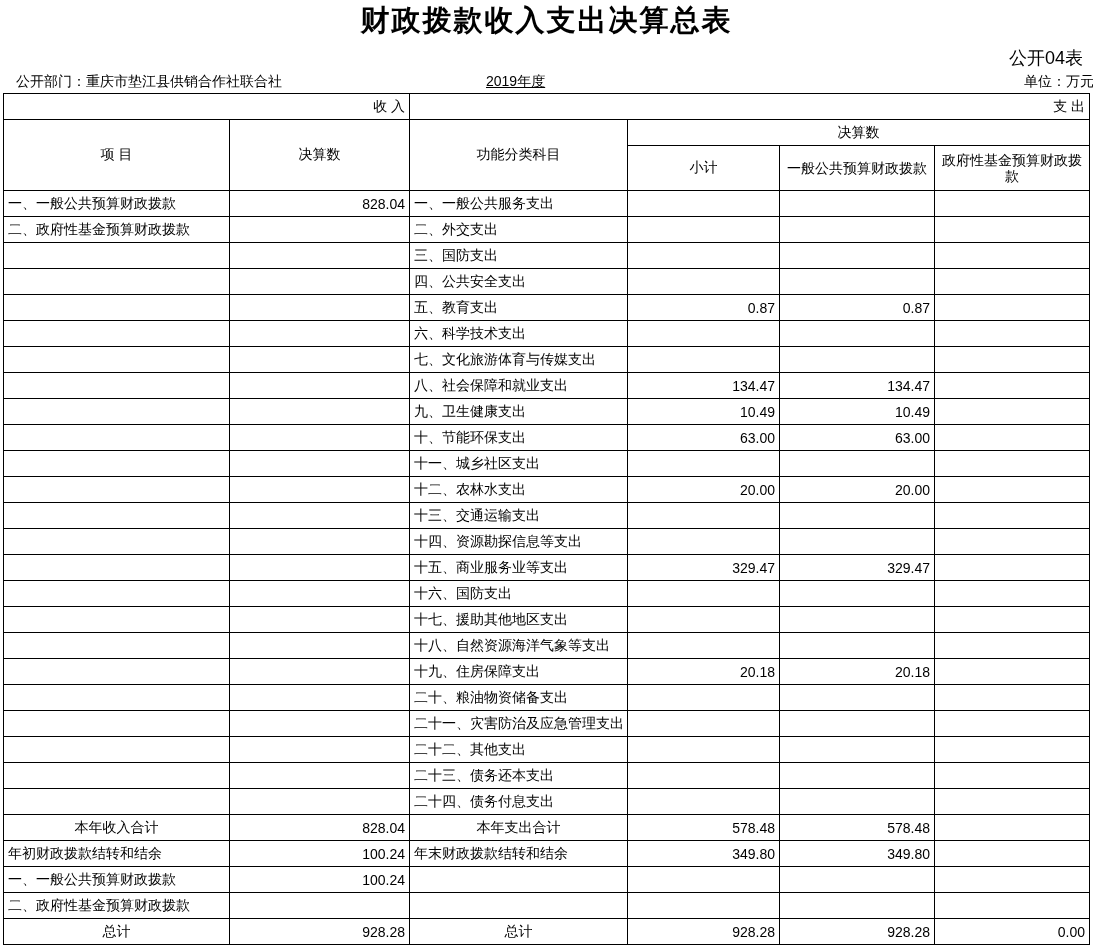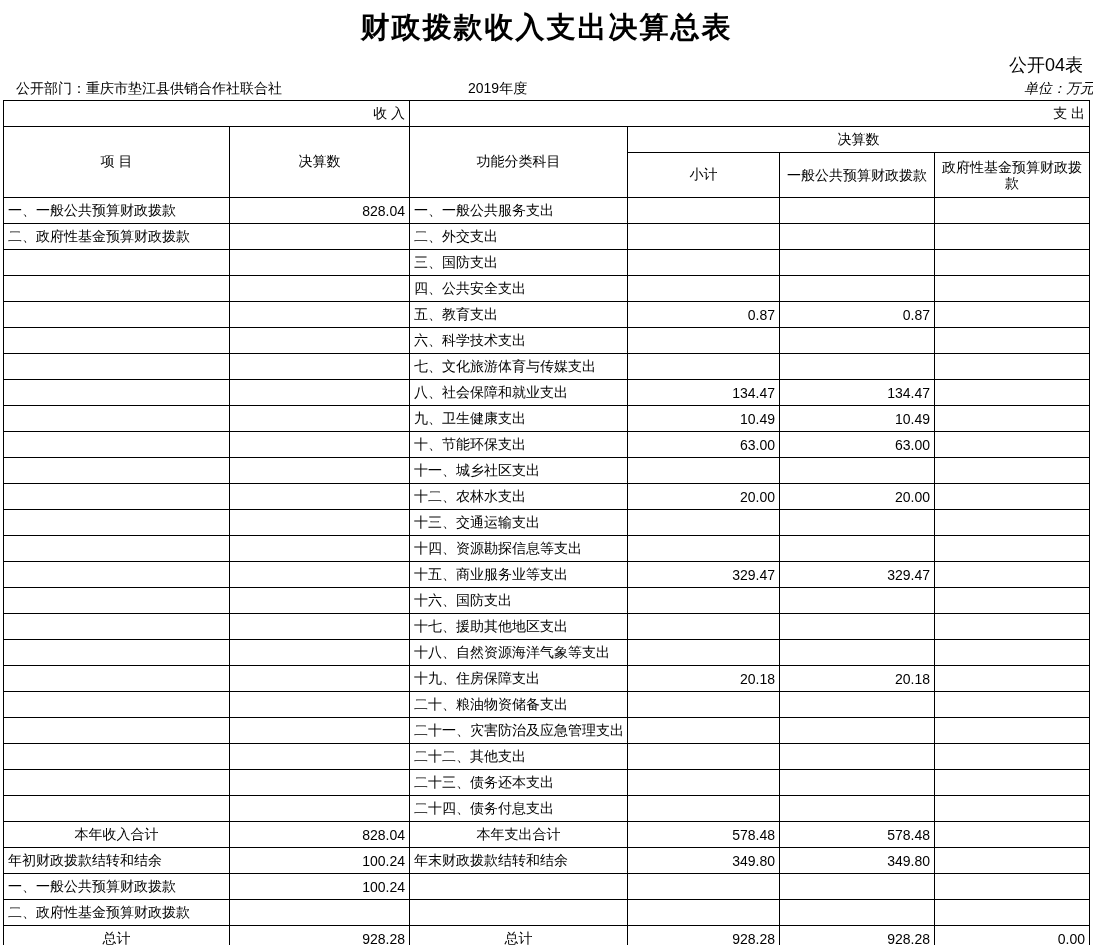--- a/index.html
+++ b/index.html
@@ -18,21 +18,21 @@
     position: relative;
     width: 1093px;
     height: 945px;
     box-sizing: border-box;
   }
   .title {
     text-align: center;
     font-size: 29px;
     font-weight: bold;
     letter-spacing: 2px;
-    padding-top: 8px;
+    padding-top: 1px;
     padding-bottom: 6px;
     font-family: "Liberation Serif", serif;
   }
   table.main {
     border-collapse: collapse;
     width: 1086px;
     margin-left: 3px;
     table-layout: fixed;
   }
   table.main td, table.main th {
@@ -61,22 +61,22 @@
   }
   .meta-row {
     width: 1086px;
     margin-left: 12px;
     font-size: 14px;
     position: relative;
     height: 24px;
     line-height: 24px;
   }
   .meta-row .dept { position: absolute; left: 4px; top: 0; }
-  .meta-row .year { position: absolute; left: 456px; top: 0; }
-  .meta-row .unit { position: absolute; right: 4px; top: 0; font-style: italic; }
+  .meta-row .year { position: absolute; left: 474px; top: 0; text-decoration: underline; }
+  .meta-row .unit { position: absolute; right: 4px; top: 0; }
   .topright {
     width: 1086px;
     margin-left: 3px;
     text-align: right;
     font-size: 18px;
     height: 22px;
     line-height: 22px;
     padding-right: 6px;
     box-sizing: border-box;
   }

